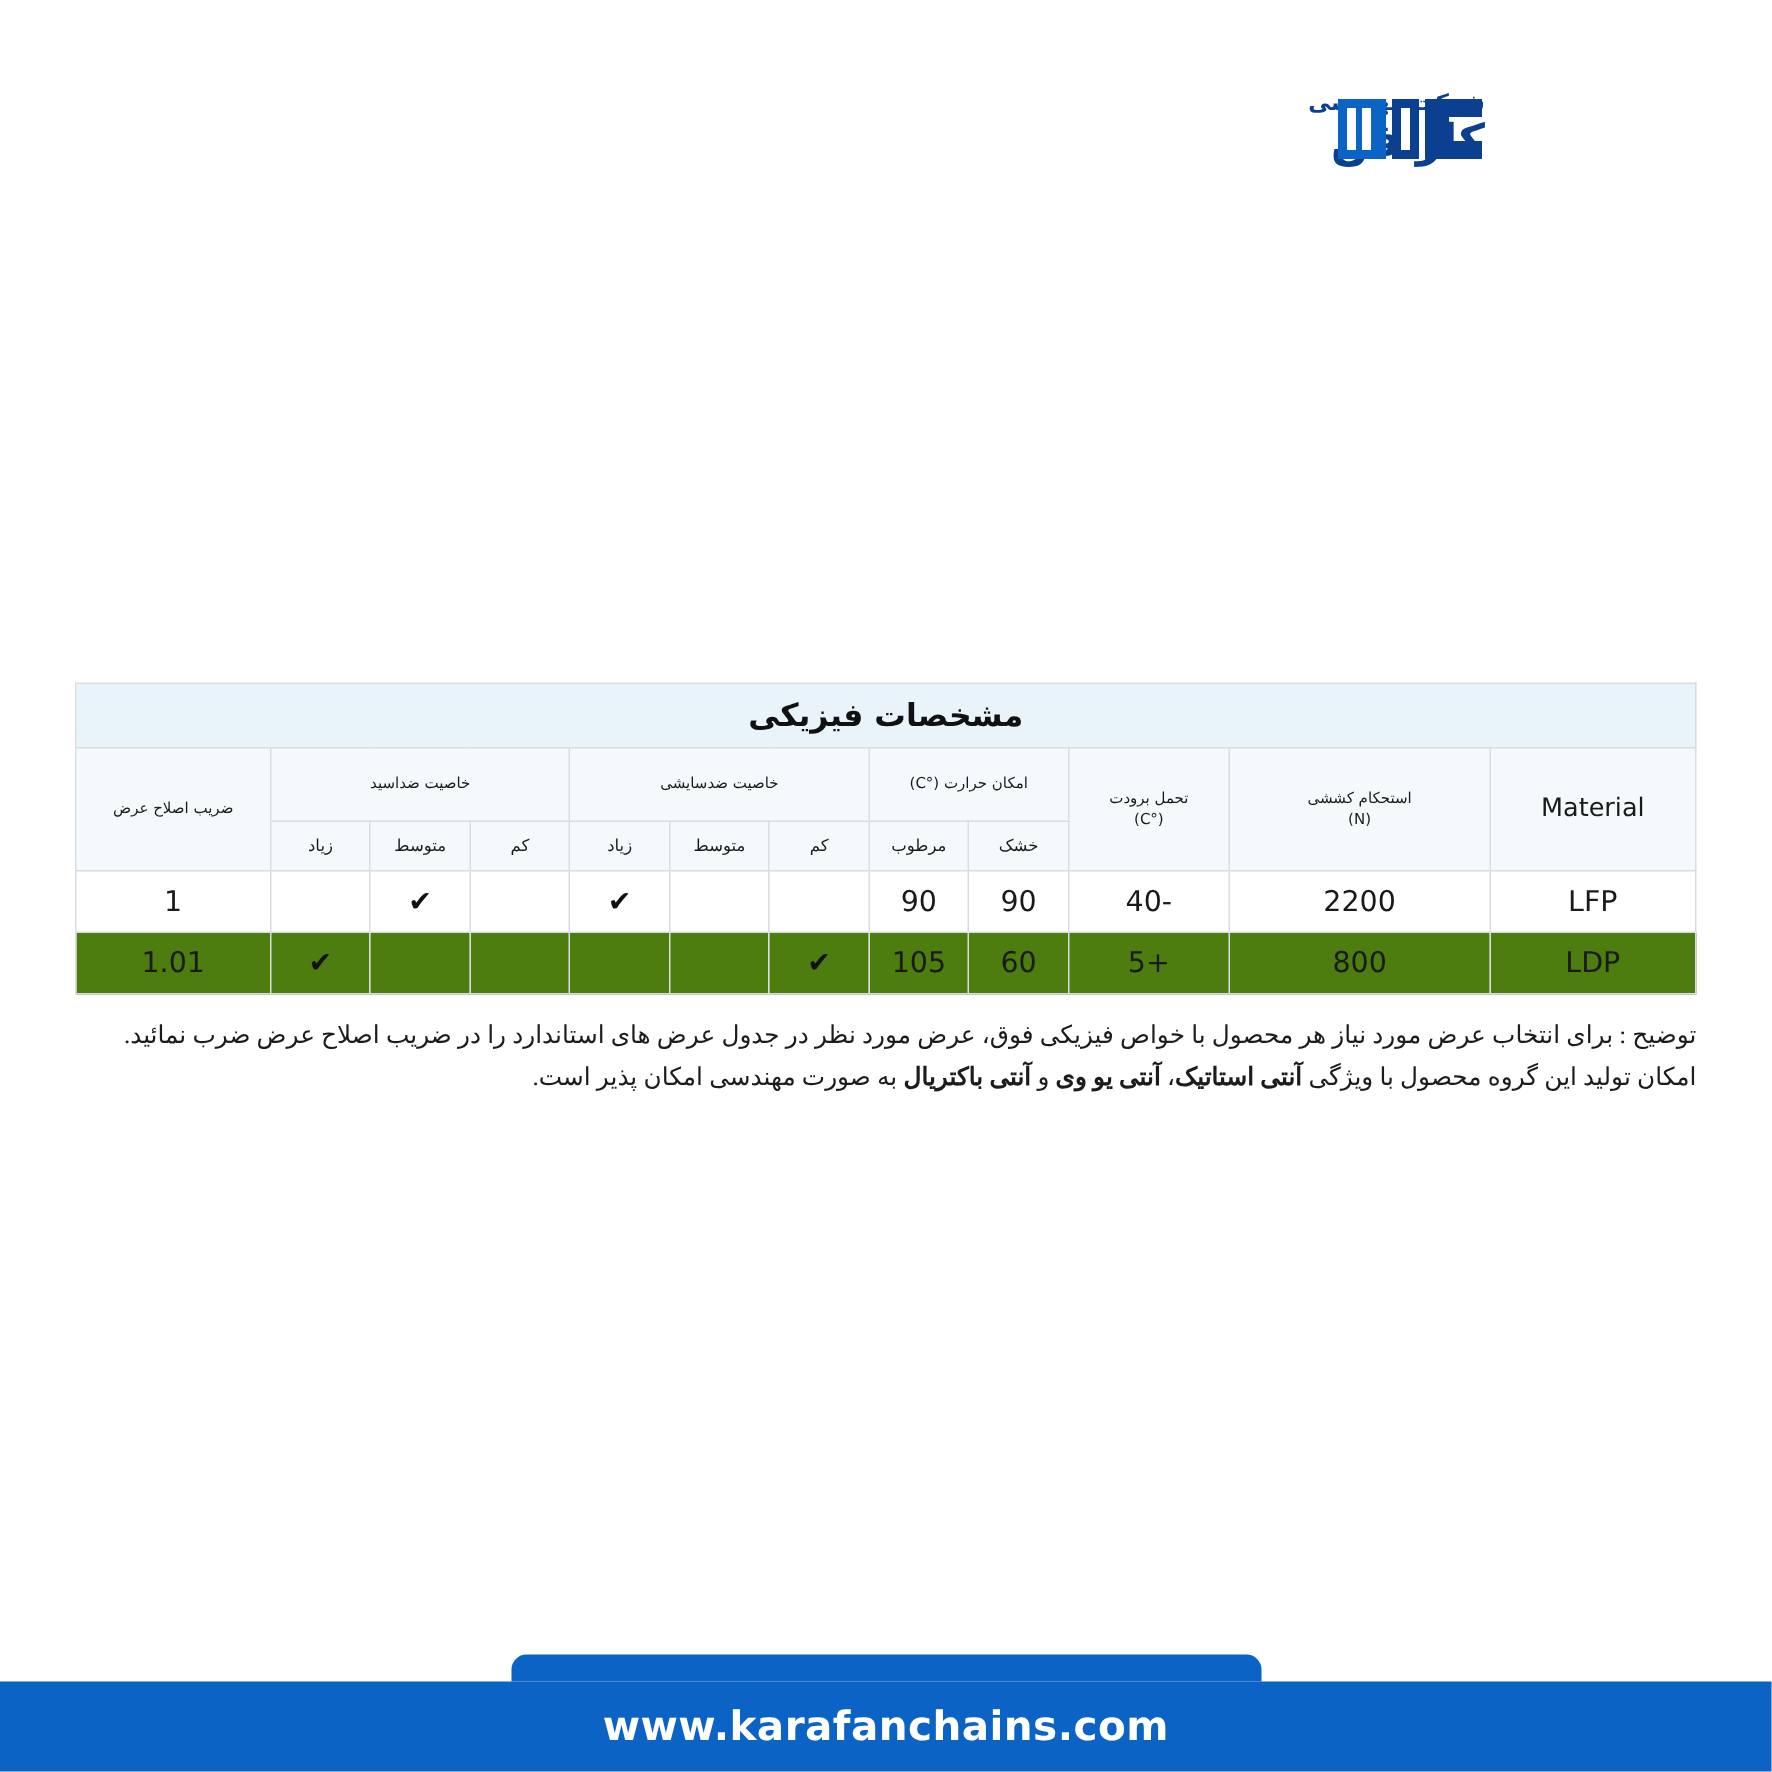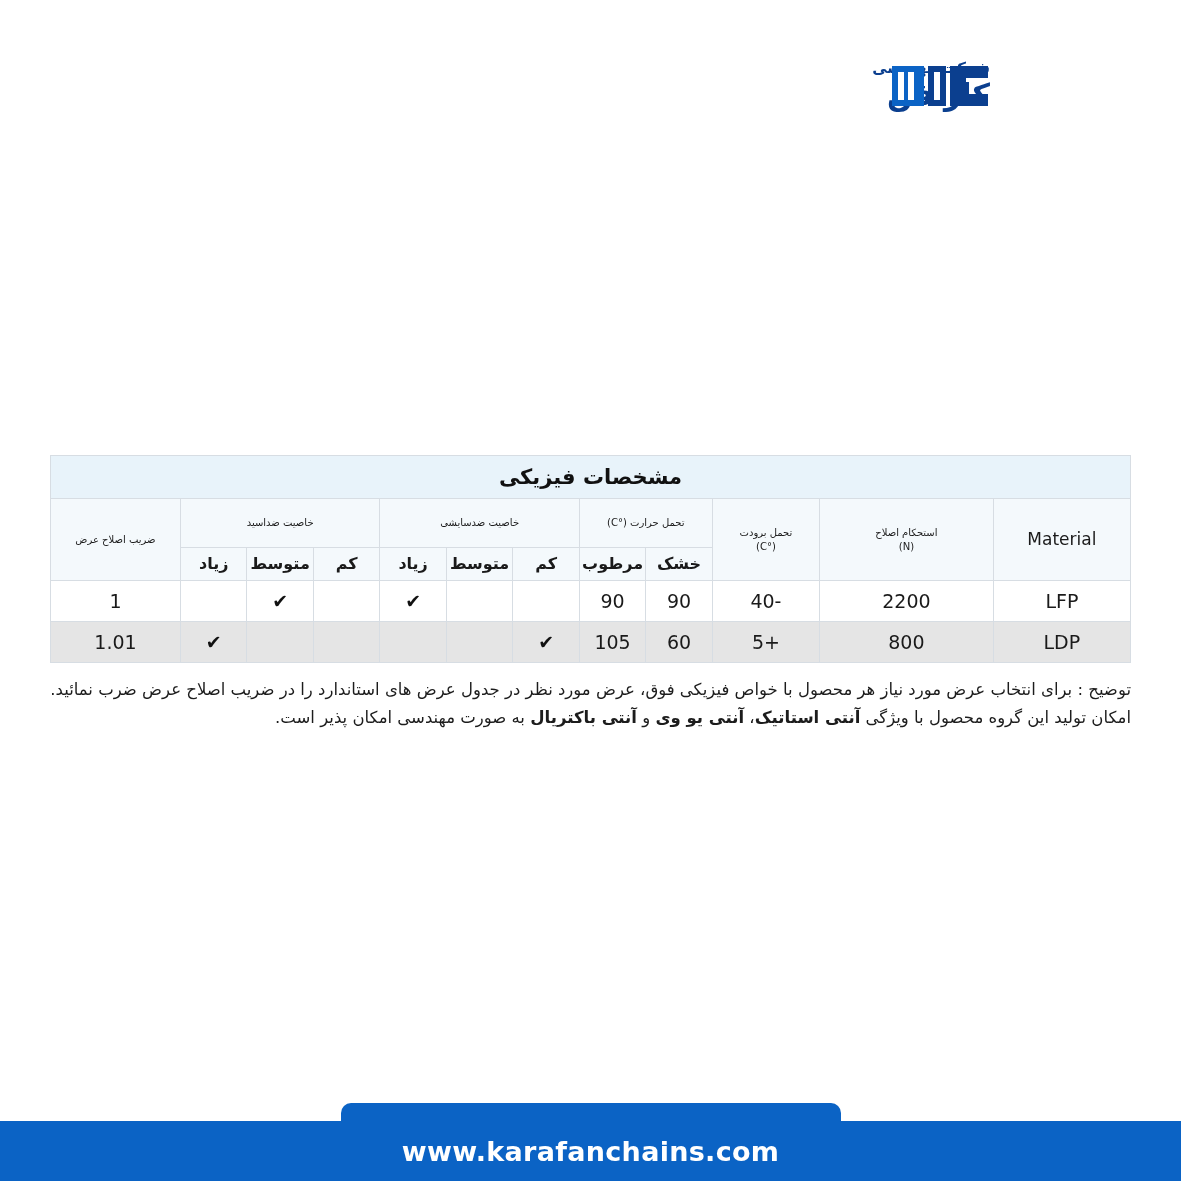--- a/index.html
+++ b/index.html
@@ -82,29 +82,29 @@
     border: 1px solid #d7dde3;
   }
   .hdr {
     background: #f4f9fc;
     font-size: 10px;
     font-weight: normal;
     color: #1a1a1a;
     line-height: 1.35;
   }
   .hdr-tall { height: 48px; }
-  .hdr-sub { height: 32px; font-size: 16px; font-weight: bold; }
+  .hdr-sub { height: 32px; font-size: 11px; }
   .hdr-mat { font-size: 17px; }
   .data-row td {
     height: 40px;
     font-size: 19px;
     background: #ffffff;
   }
   .data-row.alt td {
-    background: #e5e5e5;
+    background: #4d7c0f;
   }
   .check {
     color: #111;
     font-size: 22px;
     line-height: 1;
   }
   .rowspan-cell { line-height: 1.4; }
 
   
   col.c-material { width: 128px; }
@@ -120,21 +120,21 @@
     position: absolute;
     top: 676px;
     left: 50px;
     width: 1081px;
     direction: rtl;
     text-align: right;
     font-size: 16.5px;
     line-height: 28px;
     color: #1c1c1c;
   }
-  .notes p { margin: 0; }
+  .notes p { margin: 0; font-family: Liberation Serif, serif; }
   .notes b { font-weight: bold; text-align: right; }
 
   
   .footer-bar {
     position: absolute;
     left: 0;
     bottom: 0;
     width: 1181px;
     height: 60px;
     background: #0b63c5;
@@ -201,28 +201,28 @@
       <col class="c-acid">
       <col class="c-coef">
     </colgroup>
     <thead>
       <tr class="title-row">
         <th colspan="12">مشخصات فیزیکی</th>
       </tr>
       <tr>
         <th class="hdr hdr-tall hdr-mat" rowspan="2">Material</th>
         <th class="hdr hdr-tall rowspan-cell" rowspan="2">
-          <div>استحکام اصلاح</div>
+          <div>استحکام کششی</div>
           <div>(N)</div>
         </th>
         <th class="hdr hdr-tall rowspan-cell" rowspan="2">
           <div>تحمل برودت</div>
           <div>(°C)</div>
         </th>
-        <th class="hdr hdr-tall" colspan="2">تحمل حرارت (°C)</th>
+        <th class="hdr hdr-tall" colspan="2">امکان حرارت (°C)</th>
         <th class="hdr hdr-tall" colspan="3">خاصیت ضدسایشی</th>
         <th class="hdr hdr-tall" colspan="3">خاصیت ضداسید</th>
         <th class="hdr hdr-tall" rowspan="2">ضریب اصلاح عرض</th>
       </tr>
       <tr>
         <th class="hdr hdr-sub">خشک</th>
         <th class="hdr hdr-sub">مرطوب</th>
         <th class="hdr hdr-sub">کم</th>
         <th class="hdr hdr-sub">متوسط</th>
         <th class="hdr hdr-sub">زیاد</th>

